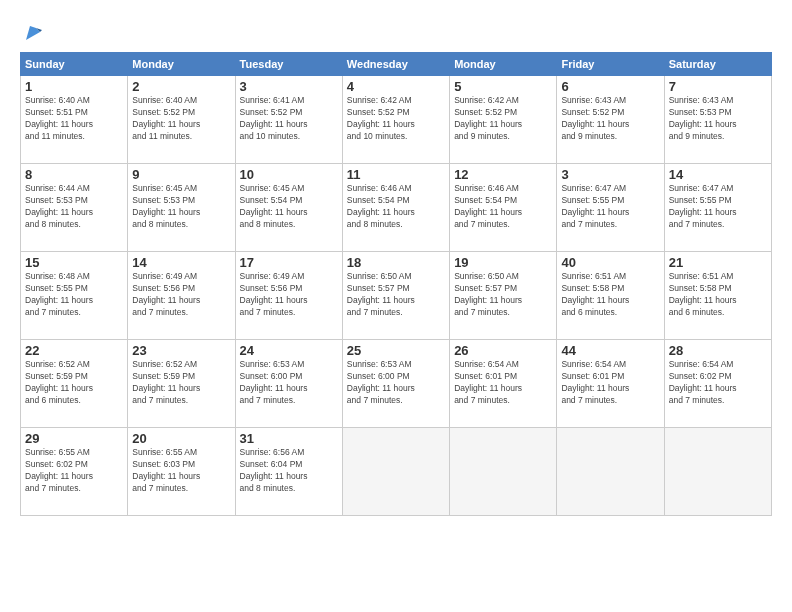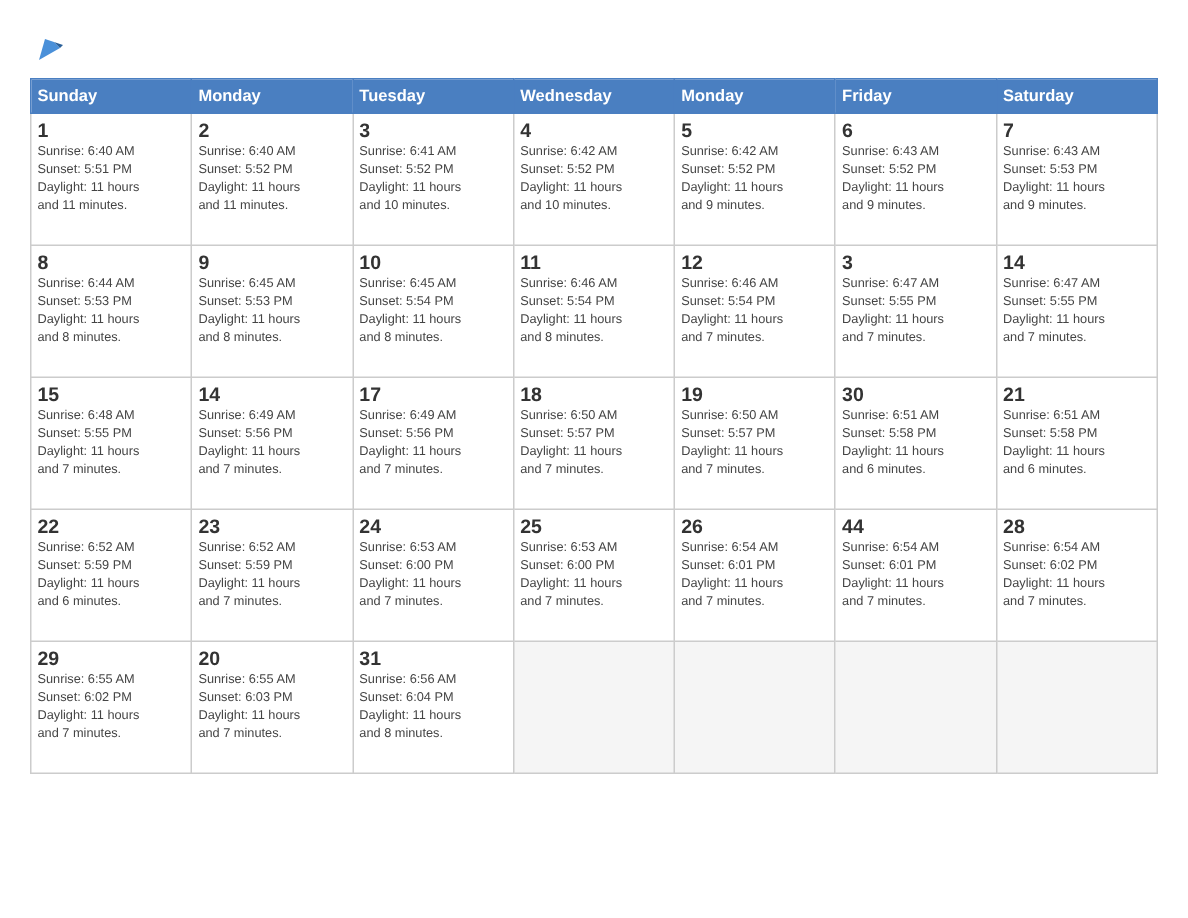--- a/index.html
+++ b/index.html
@@ -204,21 +204,21 @@
           </td>
           <td>
             <span class="day-num">18</span>
             <div class="day-info">Sunrise: 6:50 AM<br>Sunset: 5:57 PM<br>Daylight: 11 hours<br>and 7 minutes.</div>
           </td>
           <td>
             <span class="day-num">19</span>
             <div class="day-info">Sunrise: 6:50 AM<br>Sunset: 5:57 PM<br>Daylight: 11 hours<br>and 7 minutes.</div>
           </td>
           <td>
-            <span class="day-num">30</span>
+            <span class="day-num">40</span>
             <div class="day-info">Sunrise: 6:51 AM<br>Sunset: 5:58 PM<br>Daylight: 11 hours<br>and 6 minutes.</div>
           </td>
           <td>
             <span class="day-num">21</span>
             <div class="day-info">Sunrise: 6:51 AM<br>Sunset: 5:58 PM<br>Daylight: 11 hours<br>and 6 minutes.</div>
           </td>
         </tr>
         <tr>
           <td>
             <span class="day-num">22</span>

